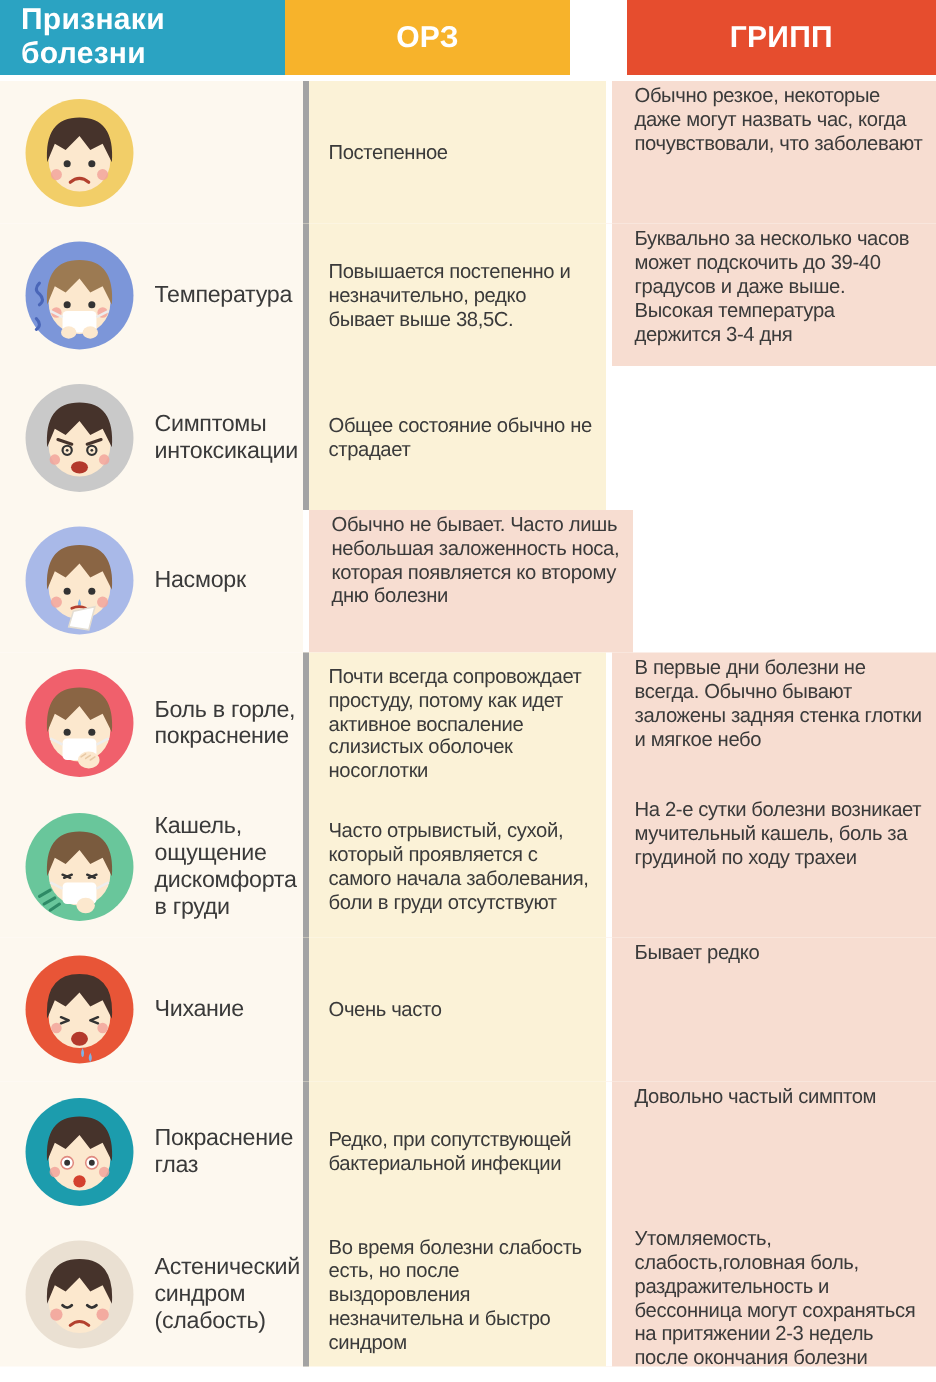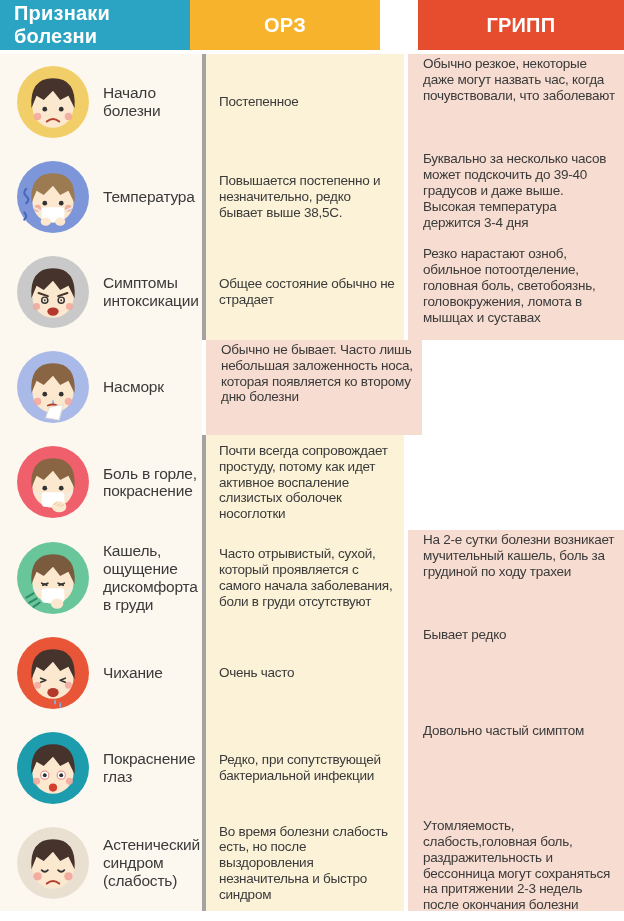--- a/index.html
+++ b/index.html
@@ -45,21 +45,20 @@
             <circle cx="36" cy="36" r="35" fill="#F2CE68"></circle>
             <circle cx="36" cy="41" r="20" fill="#FCE8CE"></circle>
             <path d="M15 42 Q13 13 36 13 Q59 13 57 42 L51 30 L43 34 L36 25 L27 34 L20 30 Z" fill="#46332B"></path>
             <circle cx="28" cy="43" r="2.3" fill="#333333"></circle>
               <circle cx="44" cy="43" r="2.3" fill="#333333"></circle>
             <circle cx="21" cy="50" r="3.6" fill="#F2A49B" opacity="0.85"></circle>
               <circle cx="51" cy="50" r="3.6" fill="#F2A49B" opacity="0.85"></circle>
             <path d="M30 55 Q36 50 42 55" stroke="#B3402E" stroke-width="2" fill="none" stroke-linecap="round"></path>
           </svg>
         </div>
-        <div class="sign-label">Начало болезни</div>
       </div>
       <div class="cell-orz">
           <div class="cell-text">Постепенное</div>
         </div>
       <div class="cell-gripp">
           <div class="cell-text">Обычно резкое, некоторые даже могут назвать час, когда почувствовали, что заболевают</div>
         </div>
     </div>
 
     <div class="row">
@@ -105,23 +104,20 @@
             <circle cx="20" cy="50" r="3.4" fill="#F2A49B" opacity="0.85"></circle>
               <circle cx="52" cy="50" r="3.4" fill="#F2A49B" opacity="0.85"></circle>
             <ellipse cx="36" cy="55" rx="5.5" ry="4" fill="#B3392C"></ellipse>
           </svg>
         </div>
         <div class="sign-label">Симптомы интоксикации</div>
       </div>
       <div class="cell-orz">
           <div class="cell-text">Общее состояние обычно не страдает</div>
         </div>
-      <div class="cell-gripp">
-          <div class="cell-text">Резко нарастают озноб, обильное потоотделение, головная боль, светобоязнь, головокружения, ломота в мышцах и суставах</div>
-        </div>
     </div>
 
     <div class="row">
       <div class="cell-signs">
         <div class="icon-wrap">
           <svg width="74" height="74" viewBox="0 0 72 72">
             <circle cx="36" cy="36" r="35" fill="#A9B9E8"></circle>
             <circle cx="36" cy="41" r="20" fill="#FCE8CE"></circle>
             <path d="M15 42 Q13 13 36 13 Q59 13 57 42 L51 30 L43 34 L36 25 L27 34 L20 30 Z" fill="#8A6544"></path>
             <circle cx="28" cy="43" r="2.3" fill="#333333"></circle>
@@ -153,20 +149,23 @@
             <path d="M25 50 L17 46 M47 50 L55 46" stroke="#EDEDED" stroke-width="1.6"></path>
             <ellipse cx="42" cy="60" rx="7" ry="5.5" fill="#FCE8CE"></ellipse>
             <path d="M37 58 l3 -2 M40 59 l3 -2 M43 60 l3 -2" stroke="#E8C9A5" stroke-width="1" stroke-linecap="round"></path>
           </svg>
         </div>
         <div class="sign-label">Боль в горле, покраснение</div>
       </div>
       <div class="cell-orz">
           <div class="cell-text">Почти всегда сопровождает простуду, потому как идет активное воспаление слизистых оболочек носоглотки</div>
         </div>
+      <div class="cell-gripp">
+          <div class="cell-text">В первые дни болезни не всегда. Обычно бывают заложены задняя стенка глотки и мягкое небо</div>
+        </div>
     </div>
 
     <div class="row">
       <div class="cell-signs">
         <div class="icon-wrap">
           <svg width="74" height="74" viewBox="0 0 72 72">
             <circle cx="36" cy="36" r="35" fill="#69C69B"></circle>
             <circle cx="36" cy="41" r="20" fill="#FCE8CE"></circle>
             <path d="M15 42 Q13 13 36 13 Q59 13 57 42 L51 30 L43 34 L36 25 L27 34 L20 30 Z" fill="#7A5B3E"></path>
             <path d="M25 41 l5 2 M31 41 l-5 2 M47 41 l-5 2 M41 41 l5 2" stroke="#333333" stroke-width="1.6" stroke-linecap="round"></path>

